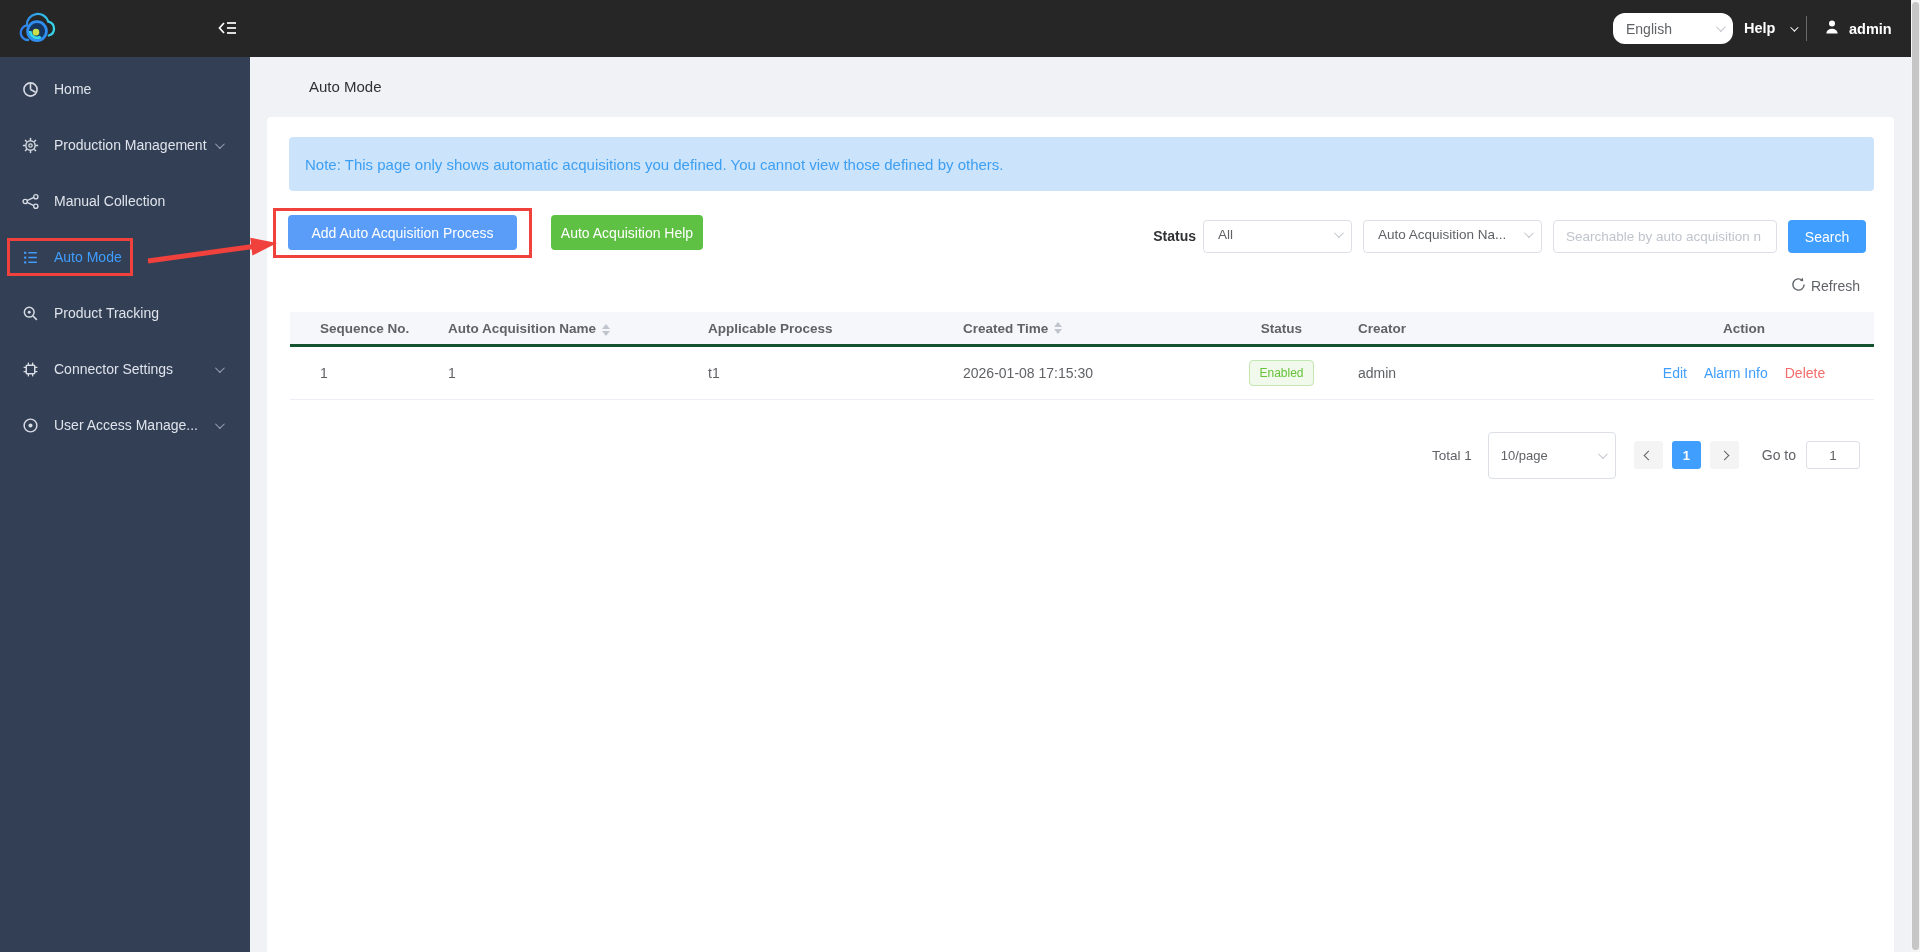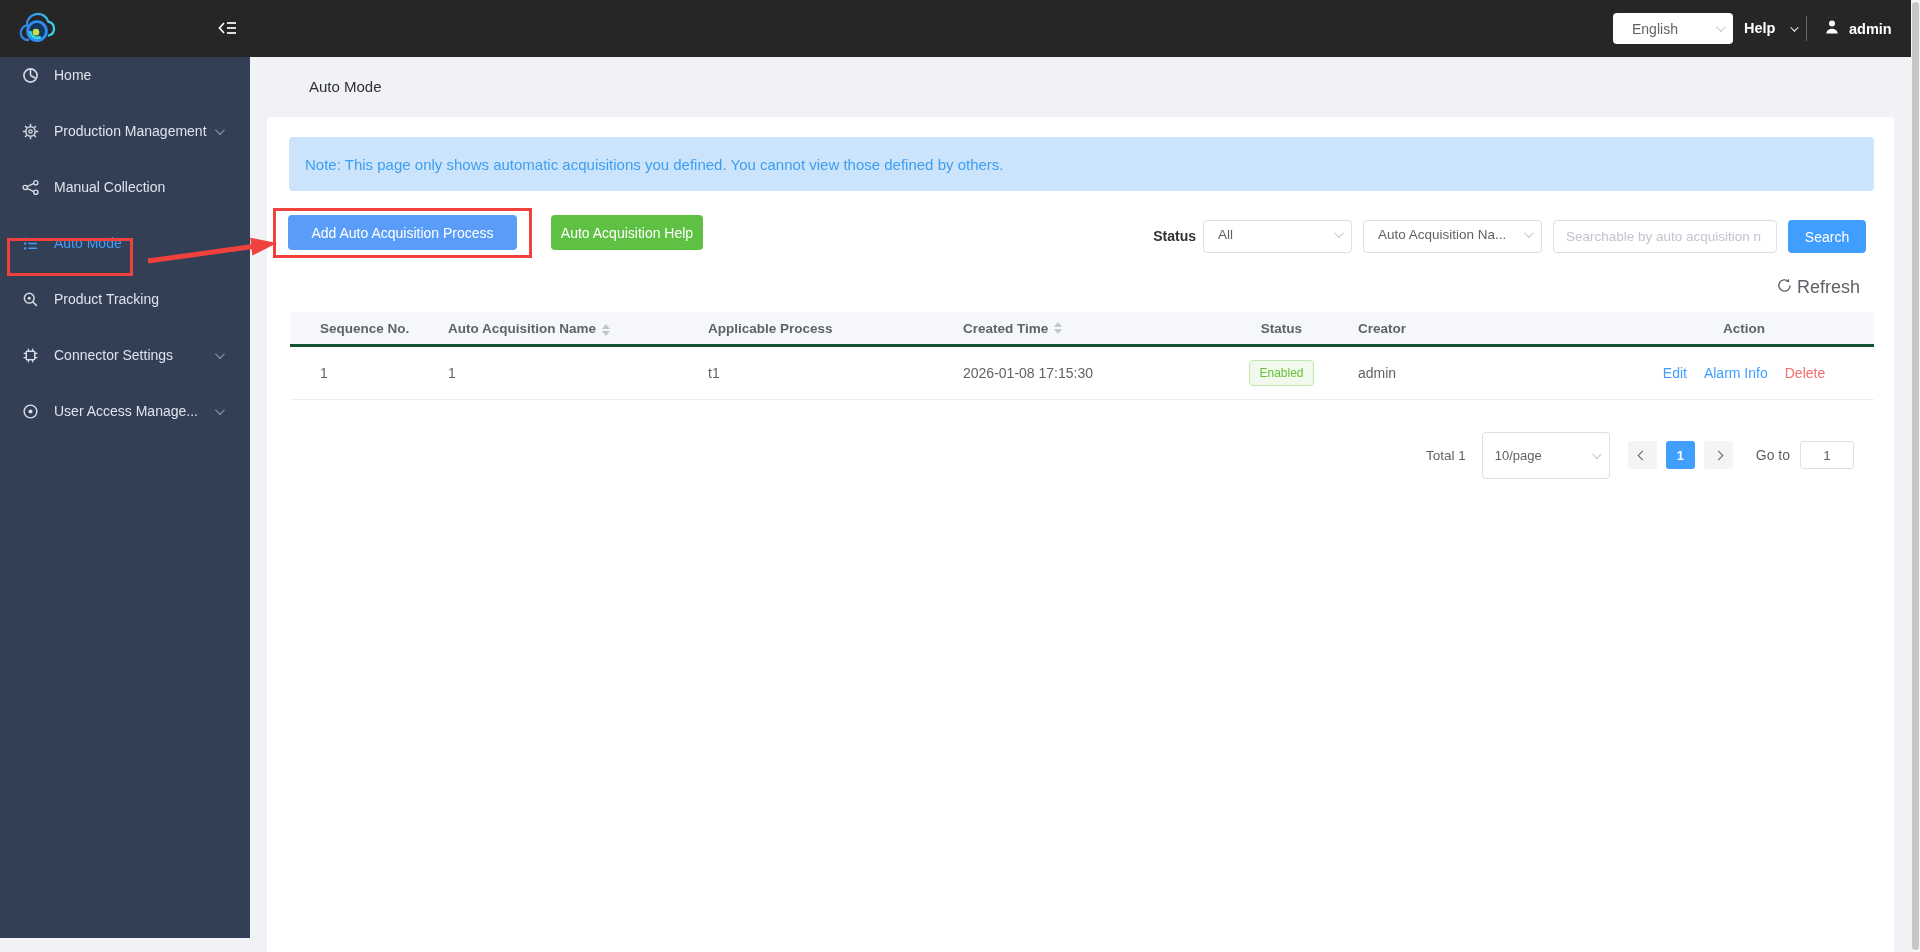--- a/index.html
+++ b/index.html
@@ -4,36 +4,36 @@
 <style>
   * { margin:0; padding:0; box-sizing:border-box; }
   html,body { width:1920px; height:952px; font-family:"Liberation Sans", sans-serif; }
   #stage { position:relative; width:1920px; height:952px; background:#f0f2f5; overflow:hidden; }
 
   
   .topbar { position:absolute; left:0; top:0; width:1920px; height:57px; background:#262626; z-index:5; }
   .logo { position:absolute; left:16px; top:8px; width:42px; height:42px; }
   .brand { position:absolute; left:63px; top:0; height:57px; line-height:57px; color:#fff; font-size:16px; font-weight:bold; letter-spacing:.2px; }
   .collapse { position:absolute; left:218px; top:19px; width:20px; height:18px; color:#fff; cursor:pointer; }
-  .lang-select { position:absolute; left:1613px; top:13px; width:120px; height:31px; background:#fff; border-radius:4px; display:flex; align-items:center; padding:0 10px 0 19px; cursor:pointer; }
+  .lang-select { position:absolute; left:1613px; top:13px; width:120px; height:31px; background:#fff; border-radius:12px; display:flex; align-items:center; padding:0 10px 0 13px; cursor:pointer; }
   .lang-select .val { font-size:14px; color:#606266; flex:1; }
   .help { position:absolute; left:1744px; top:0; height:57px; line-height:57px; color:#fff; font-size:14.5px; font-weight:bold; cursor:pointer; display:flex; align-items:center; gap:15px; }
   .tb-divider { position:absolute; left:1806px; top:16px; width:1px; height:25px; background:#6b6b6b; }
   .userbox { position:absolute; left:1824px; top:0; height:57px; display:flex; align-items:center; gap:9px; color:#fff; cursor:pointer; }
   .userbox .uname { font-size:14.5px; font-weight:bold; }
 
   
   .chev { display:inline-block; width:7px; height:7px; border-right:1.5px solid #9aa3b5; border-bottom:1.5px solid #9aa3b5; transform:rotate(45deg) translateY(-2px); }
   .chev.white { border-color:#fff; width:6px; height:6px; }
   .chev.light { border-color:#c0c4cc; }
   .chev.left  { transform:rotate(135deg); border-color:#606266; }
   .chev.right { transform:rotate(-45deg); border-color:#606266; }
 
   
-  .sidebar { position:absolute; left:0; top:43px; width:250px; height:895px; background:#323f54; padding-top:4px; z-index:4; }
+  .sidebar { position:absolute; left:0; top:57px; width:250px; height:895px; background:#323f54; padding-top:4px; z-index:4; }
   .side-item { height:56px; display:flex; align-items:center; padding-left:21px; color:#dfe3ec; cursor:pointer; }
   .side-item .sicon { width:18px; height:18px; margin-right:15px; display:flex; align-items:center; justify-content:center; color:#d7dbe4; }
   .side-item .slabel { font-size:14px; white-space:nowrap; }
   .side-item .chev { margin-left:auto; margin-right:28px; }
   .side-item.active { color:#409eff; }
   .side-item.active .sicon { color:#409eff; }
 
   
   .main { position:absolute; left:250px; top:57px; right:0; bottom:0; }
   .page-title { position:absolute; left:59px; top:21px; font-size:15px; color:#303133; }
@@ -48,21 +48,21 @@
 
   .filters-label { position:absolute; left:883px; top:103px; width:46px; height:33px; line-height:33px; text-align:right; font-size:14px; font-weight:bold; color:#303133; }
   .selbox { position:absolute; top:103px; height:33px; background:#fff; border:1px solid #dcdfe6; border-radius:4px; display:flex; align-items:center; padding:0 10px 4px 14px; cursor:pointer; }
   .selbox .val { flex:1; font-size:13.5px; color:#606266; white-space:nowrap; overflow:hidden; }
   .sel-status { left:936px;  width:149px; }
   .sel-name   { left:1096px; width:179px; }
   .search-input { position:absolute; left:1286px; top:103px; width:224px; height:33px; border:1px solid #dcdfe6; border-radius:4px; padding:0 12px; font-size:13.5px; color:#606266; font-family:"Liberation Sans", sans-serif; outline:none; }
   .search-input::placeholder { color:#c0c4cc; }
   .btn-search { position:absolute; left:1521px; top:103px; width:78px; height:33px; background:#409eff; }
 
-  .refresh { position:absolute; right:34px; top:160px; display:flex; align-items:center; gap:5px; color:#5f6368; font-size:18px; cursor:pointer; }
+  .refresh { position:absolute; right:34px; top:160px; display:flex; align-items:center; gap:5px; color:#5f6368; font-size:14px; cursor:pointer; }
 
   
   .table { position:absolute; left:23px; top:195px; width:1584px; font-size:14px; }
   .tr { display:flex; align-items:center; }
   .thead { height:35px; background:#f5f7fa; border-bottom:3px solid #14532d; color:#5f6368; font-weight:bold; font-size:13.5px; }
   .trow  { height:53px; background:#fff; border-bottom:1px solid #ebeef5; color:#606266; }
   .c1 { width:148px; padding-left:30px; }
   .c2 { width:260px; padding-left:10px; display:flex; align-items:flex-end; gap:6px; }
   .c3 { width:255px; padding-left:10px; }
   .c4 { width:276px; padding-left:10px; display:flex; align-items:center; gap:6px; }
@@ -72,21 +72,21 @@
   .sort { display:inline-flex; flex-direction:column; gap:2px; }
   .sort i { display:block; width:0; height:0; border-left:4px solid transparent; border-right:4px solid transparent; }
   .sort .up   { border-bottom:5px solid #c0c4cc; }
   .sort .down { border-top:5px solid #c0c4cc; }
   .badge-enabled { padding:5px 9px; background:#f0f9eb; border:1px solid #c2e7b0; border-radius:4px; color:#67c23a; font-size:12px; }
   .lnk { cursor:pointer; font-size:14px; }
   .lnk.blue { color:#409eff; }
   .lnk.red  { color:#f56c6c; }
 
   
-  .pager { position:absolute; right:40px; top:323px; height:30px; display:flex; align-items:center; color:#606266; font-size:13.5px; }
+  .pager { position:absolute; right:34px; top:323px; height:30px; display:flex; align-items:center; color:#606266; font-size:13.5px; }
   .pager .total { margin-right:16px; }
   .pgsize { width:128px; height:47px; border:1px solid #dcdfe6; border-radius:4px; display:flex; align-items:center; padding:0 10px 0 12px; cursor:pointer; }
   .pgsize .val { flex:1; font-size:13px; color:#606266; }
   .pbtn { width:29px; height:28px; border-radius:3px; background:#f4f4f5; display:flex; align-items:center; justify-content:center; cursor:pointer; }
   .pbtn.prev { margin-left:18px; }
   .pbtn.next { margin-left:9px; }
   .pcur { width:29px; height:28px; border-radius:3px; background:#409eff; color:#fff; font-size:13px; font-weight:bold; display:flex; align-items:center; justify-content:center; margin-left:9px; cursor:pointer; }
   .goto-label { margin-left:23px; margin-right:10px; font-size:14px; }
   .goto-input { width:54px; height:28px; border:1px solid #dcdfe6; border-radius:3px; text-align:center; font-size:13.5px; color:#606266; outline:none; font-family:"Liberation Sans", sans-serif; }
 

